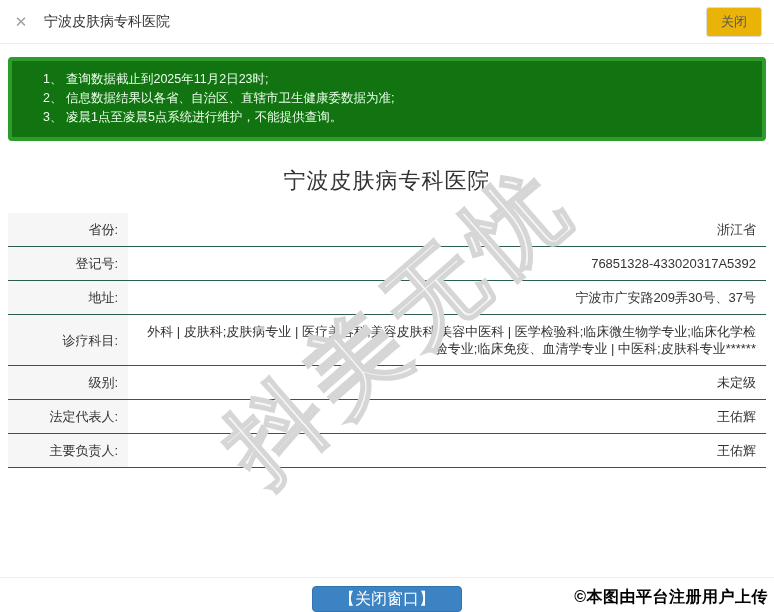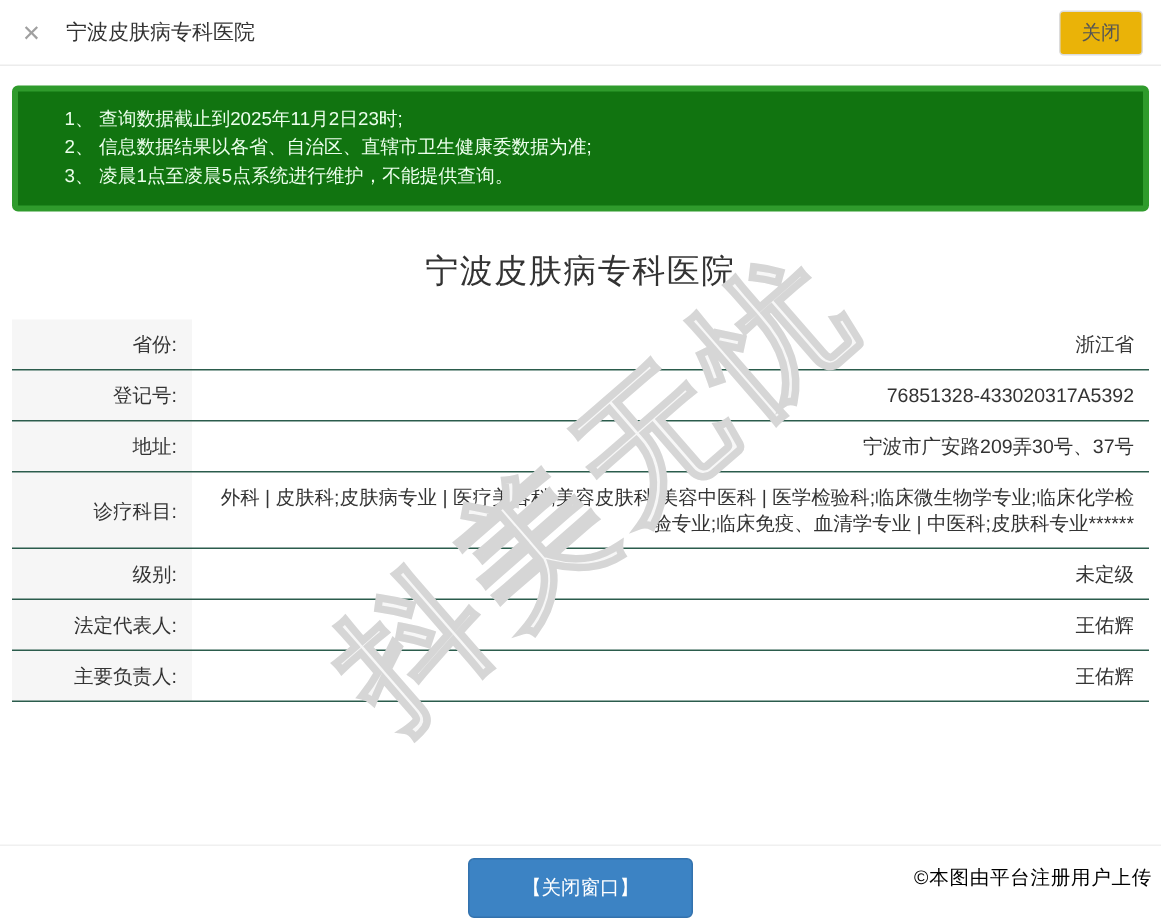--- a/index.html
+++ b/index.html
@@ -97,31 +97,31 @@
   
   .content-spacer { flex: 1; }
   .footer {
     position: relative;
     flex: 0 0 35px;
     border-top: 1px solid #f0f0f0;
     display: flex; justify-content: center; align-items: flex-start;
     padding-top: 8px;
   }
   .close-window-btn {
-    width: 150px; height: 40px;
+    width: 150px; height: 26px;
     background: #3c83c4;
     border: 1px solid #3372ad;
     border-radius: 4px;
-    color: #fff; font-size: 13px; line-height: 24px;
+    color: #fff; font-size: 16px; line-height: 24px;
     text-align: center; cursor: pointer;
     font-family: inherit;
   }
   .copyright {
-    position: absolute; right: 6px; bottom: 18px;
-    font-size: 13px; font-weight: normal; color: #000;
+    position: absolute; right: 6px; bottom: 4px;
+    font-size: 16px; font-weight: bold; color: #000;
     letter-spacing: 0.5px;
   }
 </style>
 </head>
 <body>
 
 <div class="page">
 
   <div class="topbar">
     <span class="x-icon">✕</span>

